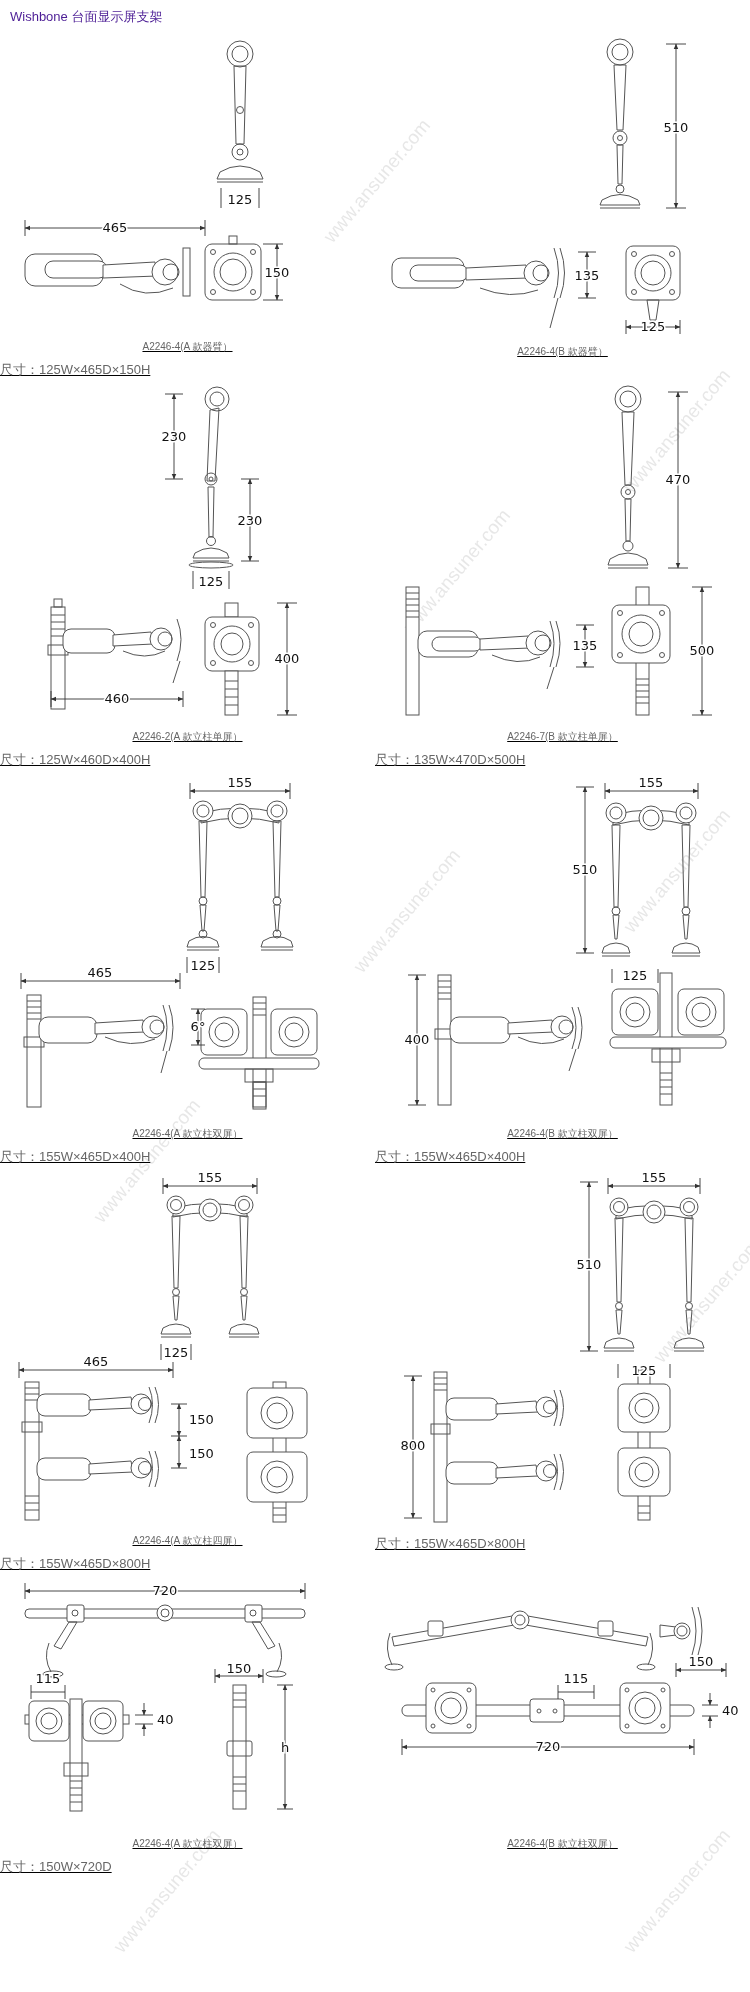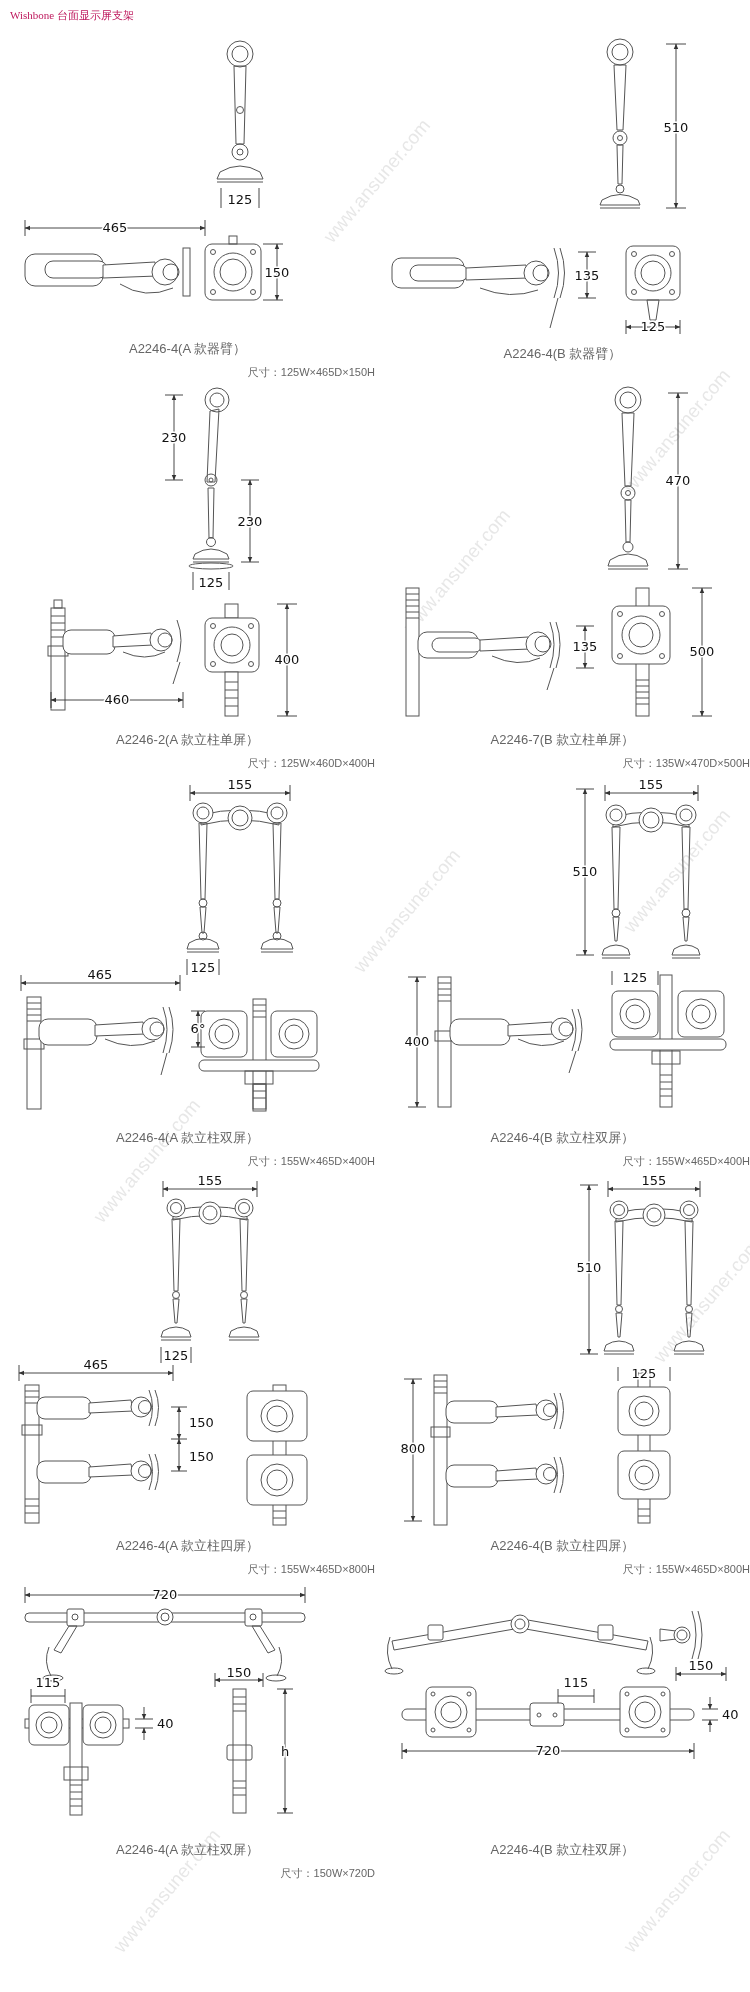--- a/index.html
+++ b/index.html
@@ -1,22 +1,22 @@
 <!DOCTYPE html>
 <html><head>
 <meta charset="utf-8">
 <style>
   html,body{margin:0;padding:0;background:#fff;}
   body{width:750px;height:1992px;position:relative;font-family:"Liberation Sans",sans-serif;overflow:hidden;}
-  .title{padding:8px 0 0 10px;font-size:11px;color:#be185d;height:24px;font-family:Liberation Serif, serif;}
+  .title{padding:8px 0 0 10px;font-size:13px;color:#4c1d95;height:24px;}
   .row{display:flex;width:750px;}
-  .panel{width:375px;box-sizing:border-box;position:relative;}
+  .panel{width:375px;box-sizing:border-box;position:relative;text-decoration:underline;}
   .panel svg{display:block;margin:0 auto;}
-  .cap{text-align:center;font-size:13px;color:#666;margin-top:6px;}
-  .sz{text-align:right;font-size:11px;color:#666;margin-top:7px;}
+  .cap{text-align:center;font-size:10px;color:#666;margin-top:6px;}
+  .sz{text-align:left;font-size:13px;color:#666;margin-top:7px;}
   .wm{position:absolute;font-size:19px;color:rgba(120,120,120,0.18);transform:rotate(-50deg);white-space:nowrap;pointer-events:none;}
   .geo{fill:none;stroke:#555;stroke-width:1;}
   .dimg{stroke:#333;stroke-width:0.9;}
   text.dim{font-family:"DejaVu Sans",sans-serif;font-size:13px;font-weight:500;fill:#111;
     paint-order:stroke;stroke:#fff;stroke-width:3px;text-anchor:middle;}
   text.dim.st{text-anchor:start;}
 </style>
 </head>
 <body>
 
@@ -541,21 +541,20 @@
           <line x1="24" y1="352" x2="42" y2="352"></line>
         <line x1="33" y1="210" x2="33" y2="352" marker-start="url(#arw)" marker-end="url(#arw)"></line>
         <line x1="238" y1="198" x2="238" y2="212"></line>
           <line x1="290" y1="198" x2="290" y2="212"></line>
       </g>
       <text class="dim" x="274" y="16">155</text>
       <text class="dim" x="209" y="103">510</text>
       <text class="dim" x="33" y="284">800</text>
       <text class="dim" x="264" y="209">125</text>
     </svg>
-    <div class="cap">A2246-4(B 款立柱四屏）</div>
     <div class="sz">尺寸：155W×465D×800H</div>
   </div>
 </div>
 
 <div class="row">
   <div class="panel">
     <svg width="365" height="258" viewBox="0 0 365 258">
       <g class="geo">
         <rect x="20" y="36" width="280" height="9" rx="4" fill="#fff"></rect>
         <circle cx="160" cy="40" r="8" fill="#fff"></circle>

